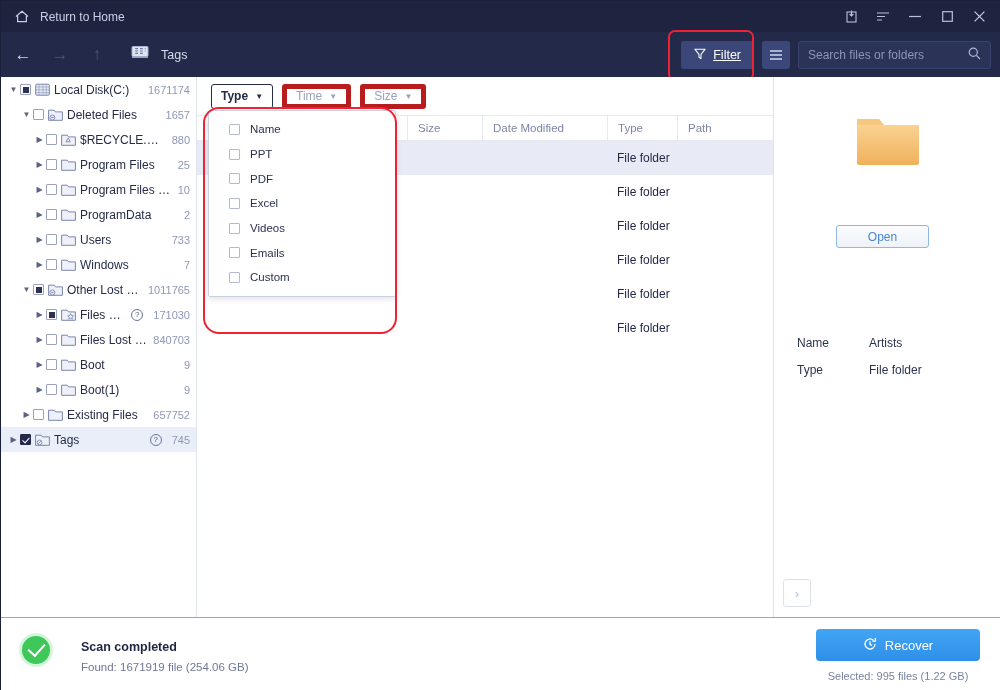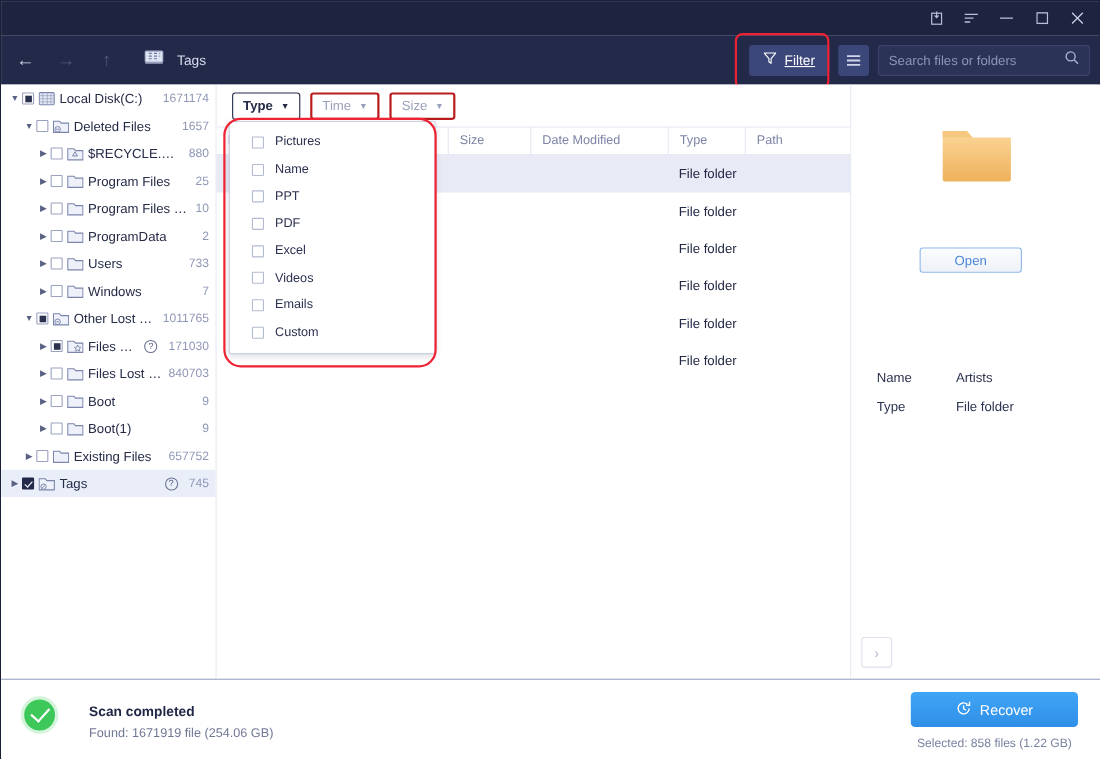--- a/index.html
+++ b/index.html
@@ -144,21 +144,21 @@
   
   .center {
     flex: 1; position: relative; background: #fff;
     border-right: 1px solid #dfe3ee;
   }
   .filterbar {
     height: 38px; display: flex; align-items: center;
     gap: 9px; padding: 0 0 0 14px;
   }
   .fchip {
-    height: 25px; padding: 0 9px; border: 2px solid #b91c1c;
+    height: 25px; padding: 0 9px; border: 5px solid #b91c1c;
     border-radius: 3px; display: flex; align-items: center; gap: 7px;
     font-size: 12px; color: #9aa1bd; background: #fff; cursor: pointer;
   }
   .fchip.active { border: 1.5px solid #252b47; color: #252b47; font-weight: bold; }
   .fchip .car { font-size: 8px; }
 
   .colhdr {
     height: 26px; display: flex; align-items: stretch;
     border-top: 1px solid #e6e9f2; border-bottom: 1px solid #e6e9f2;
     background: #fff;
@@ -248,34 +248,42 @@
   .scan-ico::after {
     content: ""; width: 8px; height: 14px; border: solid #fff;
     border-width: 0 2.6px 2.6px 0; transform: rotate(42deg) translate(-1px,-2px);
   }
   .scan-texts { position: absolute; left: 80px; top: 22px; }
   .scan-title { font-size: 12.5px; font-weight: bold; color: #1f2545; }
   .scan-sub { font-size: 11.5px; color: #6f7795; margin-top: 7px; }
 
   .recover-wrap { position: absolute; right: 21px; top: 11px; text-align: center; }
   .recover-btn {
-    width: 152px; height: 32px; border-radius: 4px;
+    width: 164px; height: 32px; border-radius: 4px;
     background: linear-gradient(#41a5f5,#2f8fe8);
     color: #fff; font-size: 13px;
     display: flex; align-items: center; justify-content: center; gap: 8px;
     cursor: pointer;
   }
   .recover-sub { font-size: 11px; color: #7a82a0; margin-top: 9px; }
 </style>
 </head>
 <body>
 
 <div class="app">
 
   <div class="titlebar">
+    <div class="home-btn">
+      <span class="home-icon">
+        <svg width="14" height="13" viewBox="0 0 14 13">
+            <path d="M1 6.5 L7 1.3 L13 6.5 M2.6 6 V11.6 H11.4 V6" fill="none" stroke="#c9cfe4" stroke-width="1.2" stroke-linejoin="round"></path>
+          </svg>
+      </span>
+      <span class="home-label">Return to Home</span>
+    </div>
     <div class="win-ctrls">
       <div class="win-btn">
         <svg width="11" height="13" viewBox="0 0 11 13">
             <rect x="1" y="2" width="9" height="10" fill="none" stroke="#b9c0d8" stroke-width="1.1"></rect>
             <path d="M5.5 0.5 V6 M3.6 4 L5.5 6 L7.4 4" fill="none" stroke="#b9c0d8" stroke-width="1.1"></path>
           </svg>
       </div>
       <div class="win-btn">
         <svg width="14" height="11" viewBox="0 0 14 11">
             <path d="M1 2 H13 M1 5.5 H9 M1 9 H6" stroke="#b9c0d8" stroke-width="1.2" fill="none"></path>
@@ -589,24 +597,20 @@
             <div class="cell c-size"></div>
             <div class="cell c-date"></div>
             <div class="cell c-type">File folder</div>
             <div class="cell c-path"></div>
           </div>
         </div>
 
       <div class="dropdown" id="dropdown">
           <div class="dd-item">
             <span class="dd-cbx"></span>
-            <span>Pictures</span>
-          </div>
-          <div class="dd-item">
-            <span class="dd-cbx"></span>
             <span>Name</span>
           </div>
           <div class="dd-item">
             <span class="dd-cbx"></span>
             <span>PPT</span>
           </div>
           <div class="dd-item">
             <span class="dd-cbx"></span>
             <span>PDF</span>
           </div>
@@ -671,16 +675,16 @@
       <div class="recover-btn">
         <span>
           <svg width="14" height="14" viewBox="0 0 14 14">
               <path d="M12 7 a5 5 0 1 1 -1.6 -3.7" fill="none" stroke="#fff" stroke-width="1.3"></path>
               <path d="M12.4 0.9 V4.1 H9.2" fill="none" stroke="#fff" stroke-width="1.3"></path>
               <path d="M7 4.3 V7.3 L9 8.6" fill="none" stroke="#fff" stroke-width="1.2"></path>
             </svg>
         </span>
         <span>Recover</span>
       </div>
-      <div class="recover-sub">Selected: 858 files (1.22 GB)</div>
+      <div class="recover-sub">Selected: 995 files (1.22 GB)</div>
     </div>
   </div>
 </div>
 
 </body></html>

